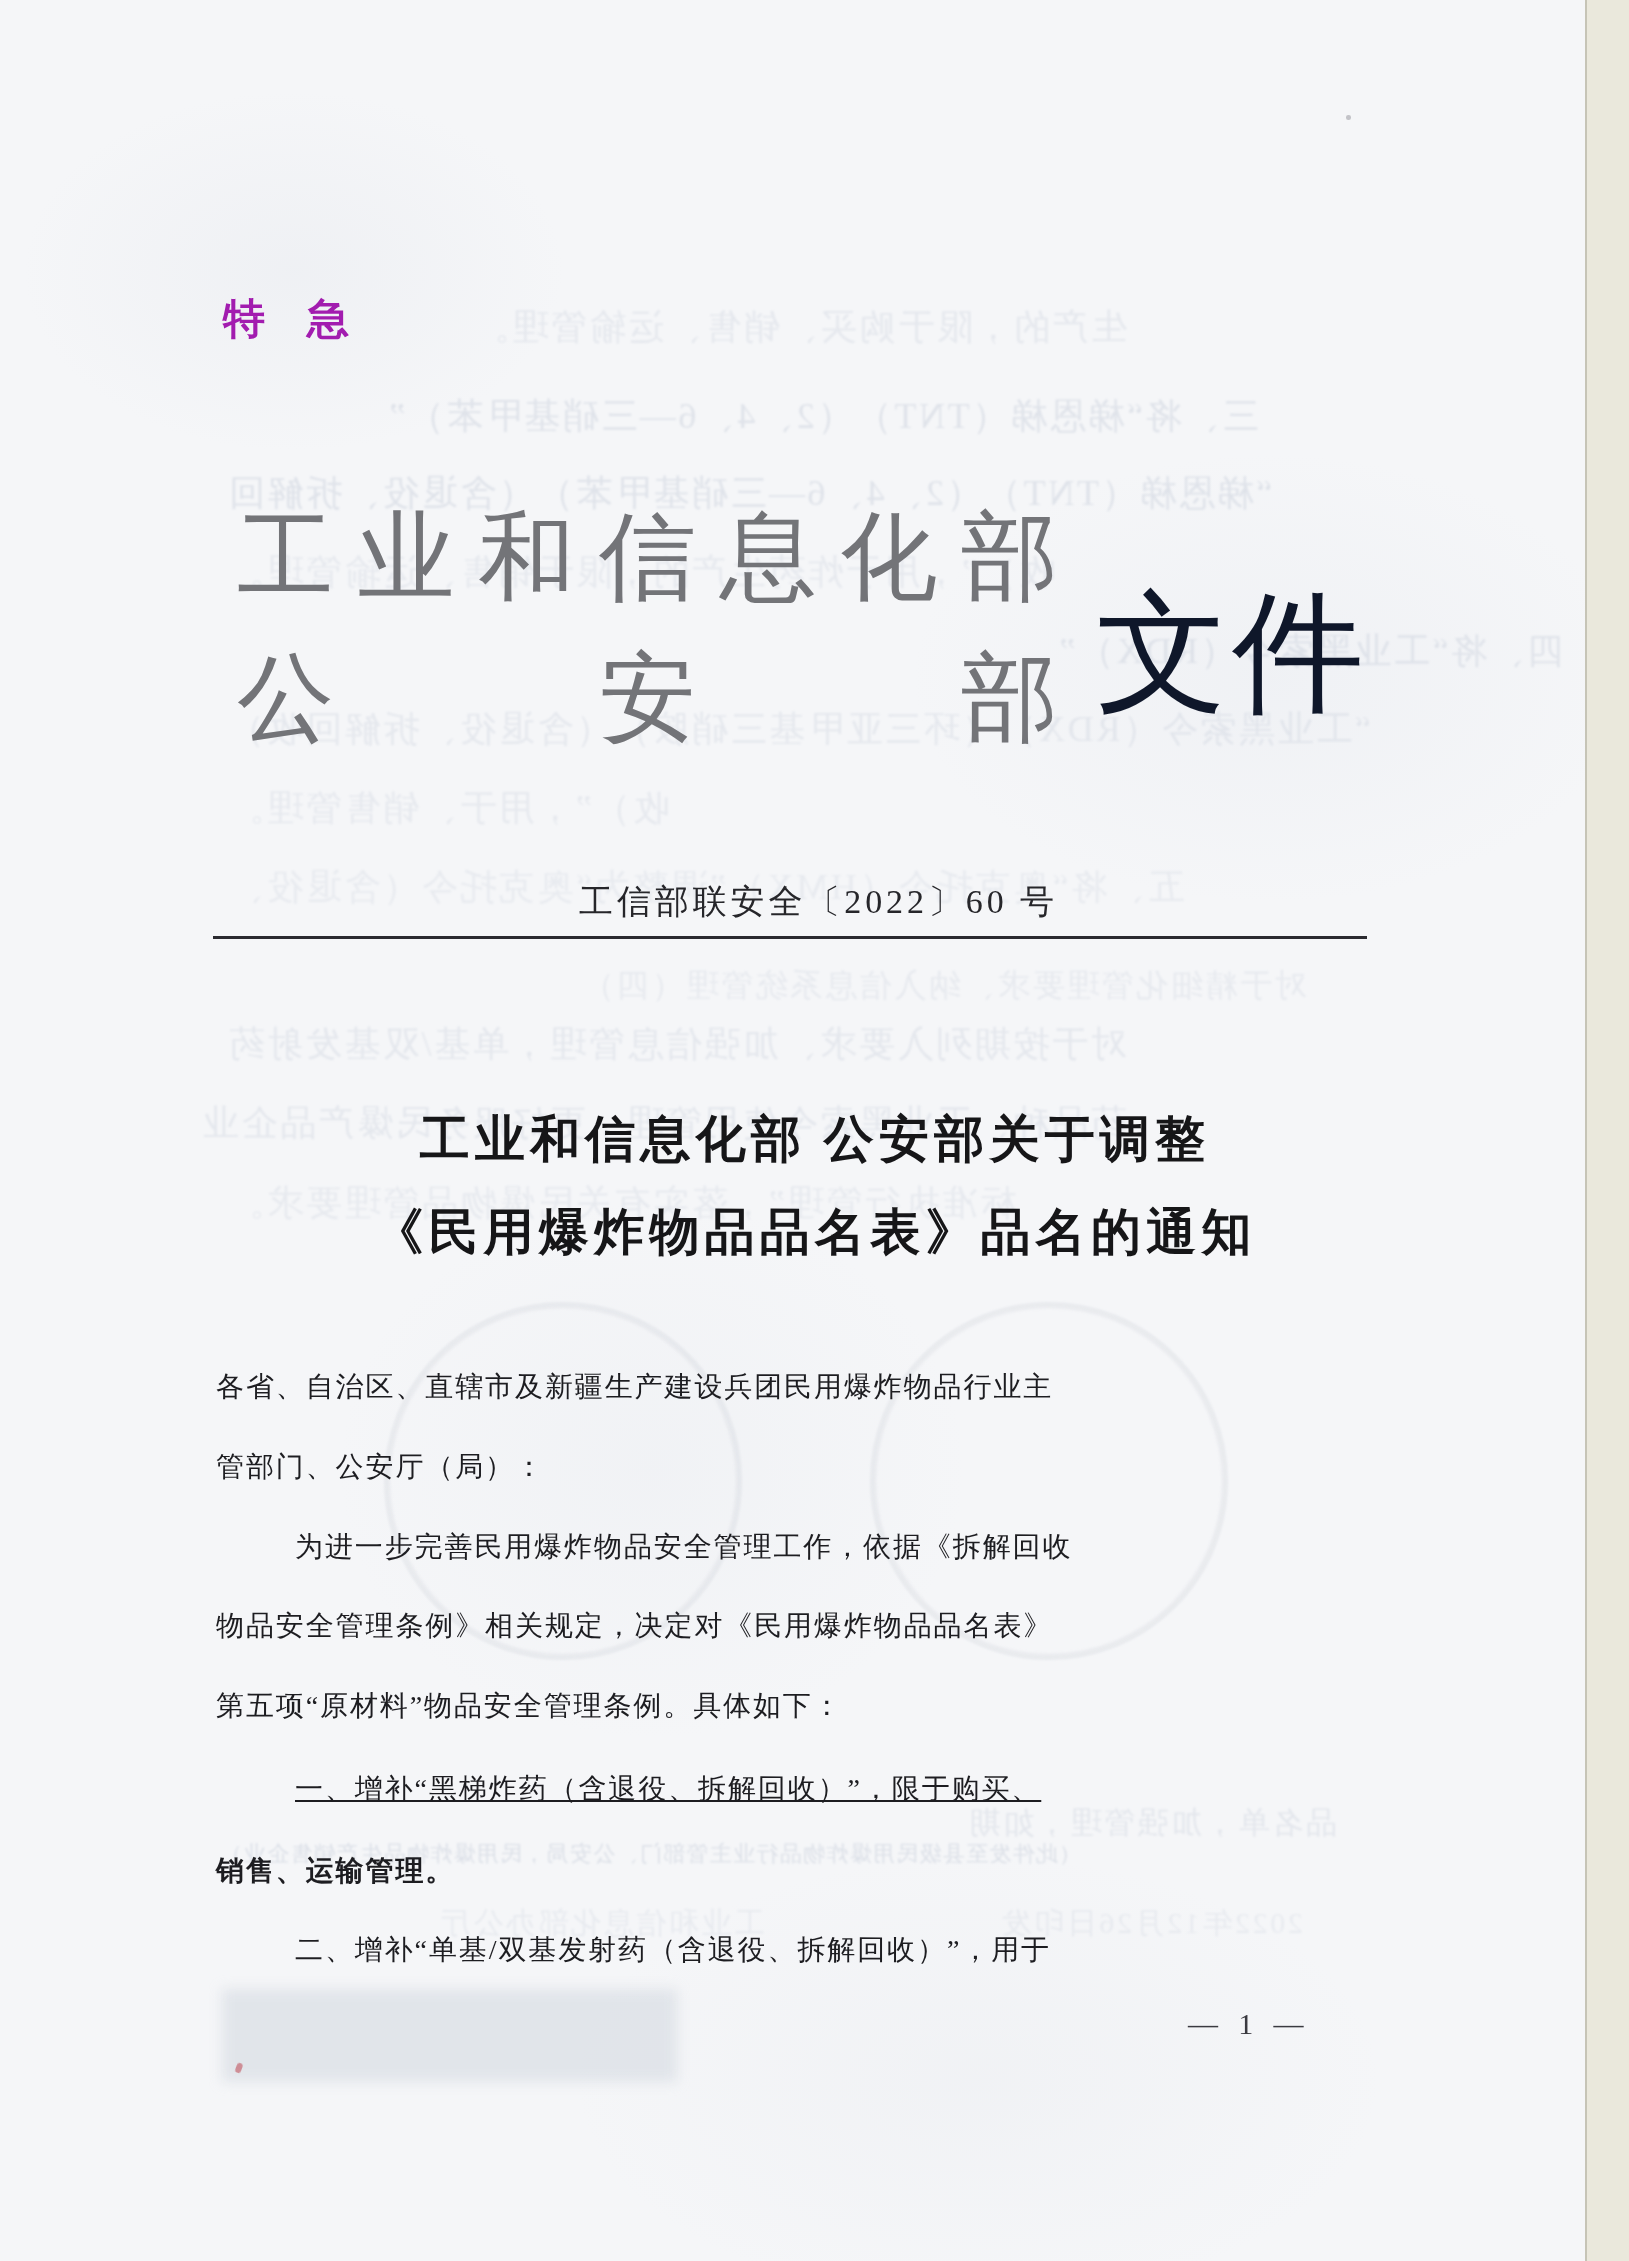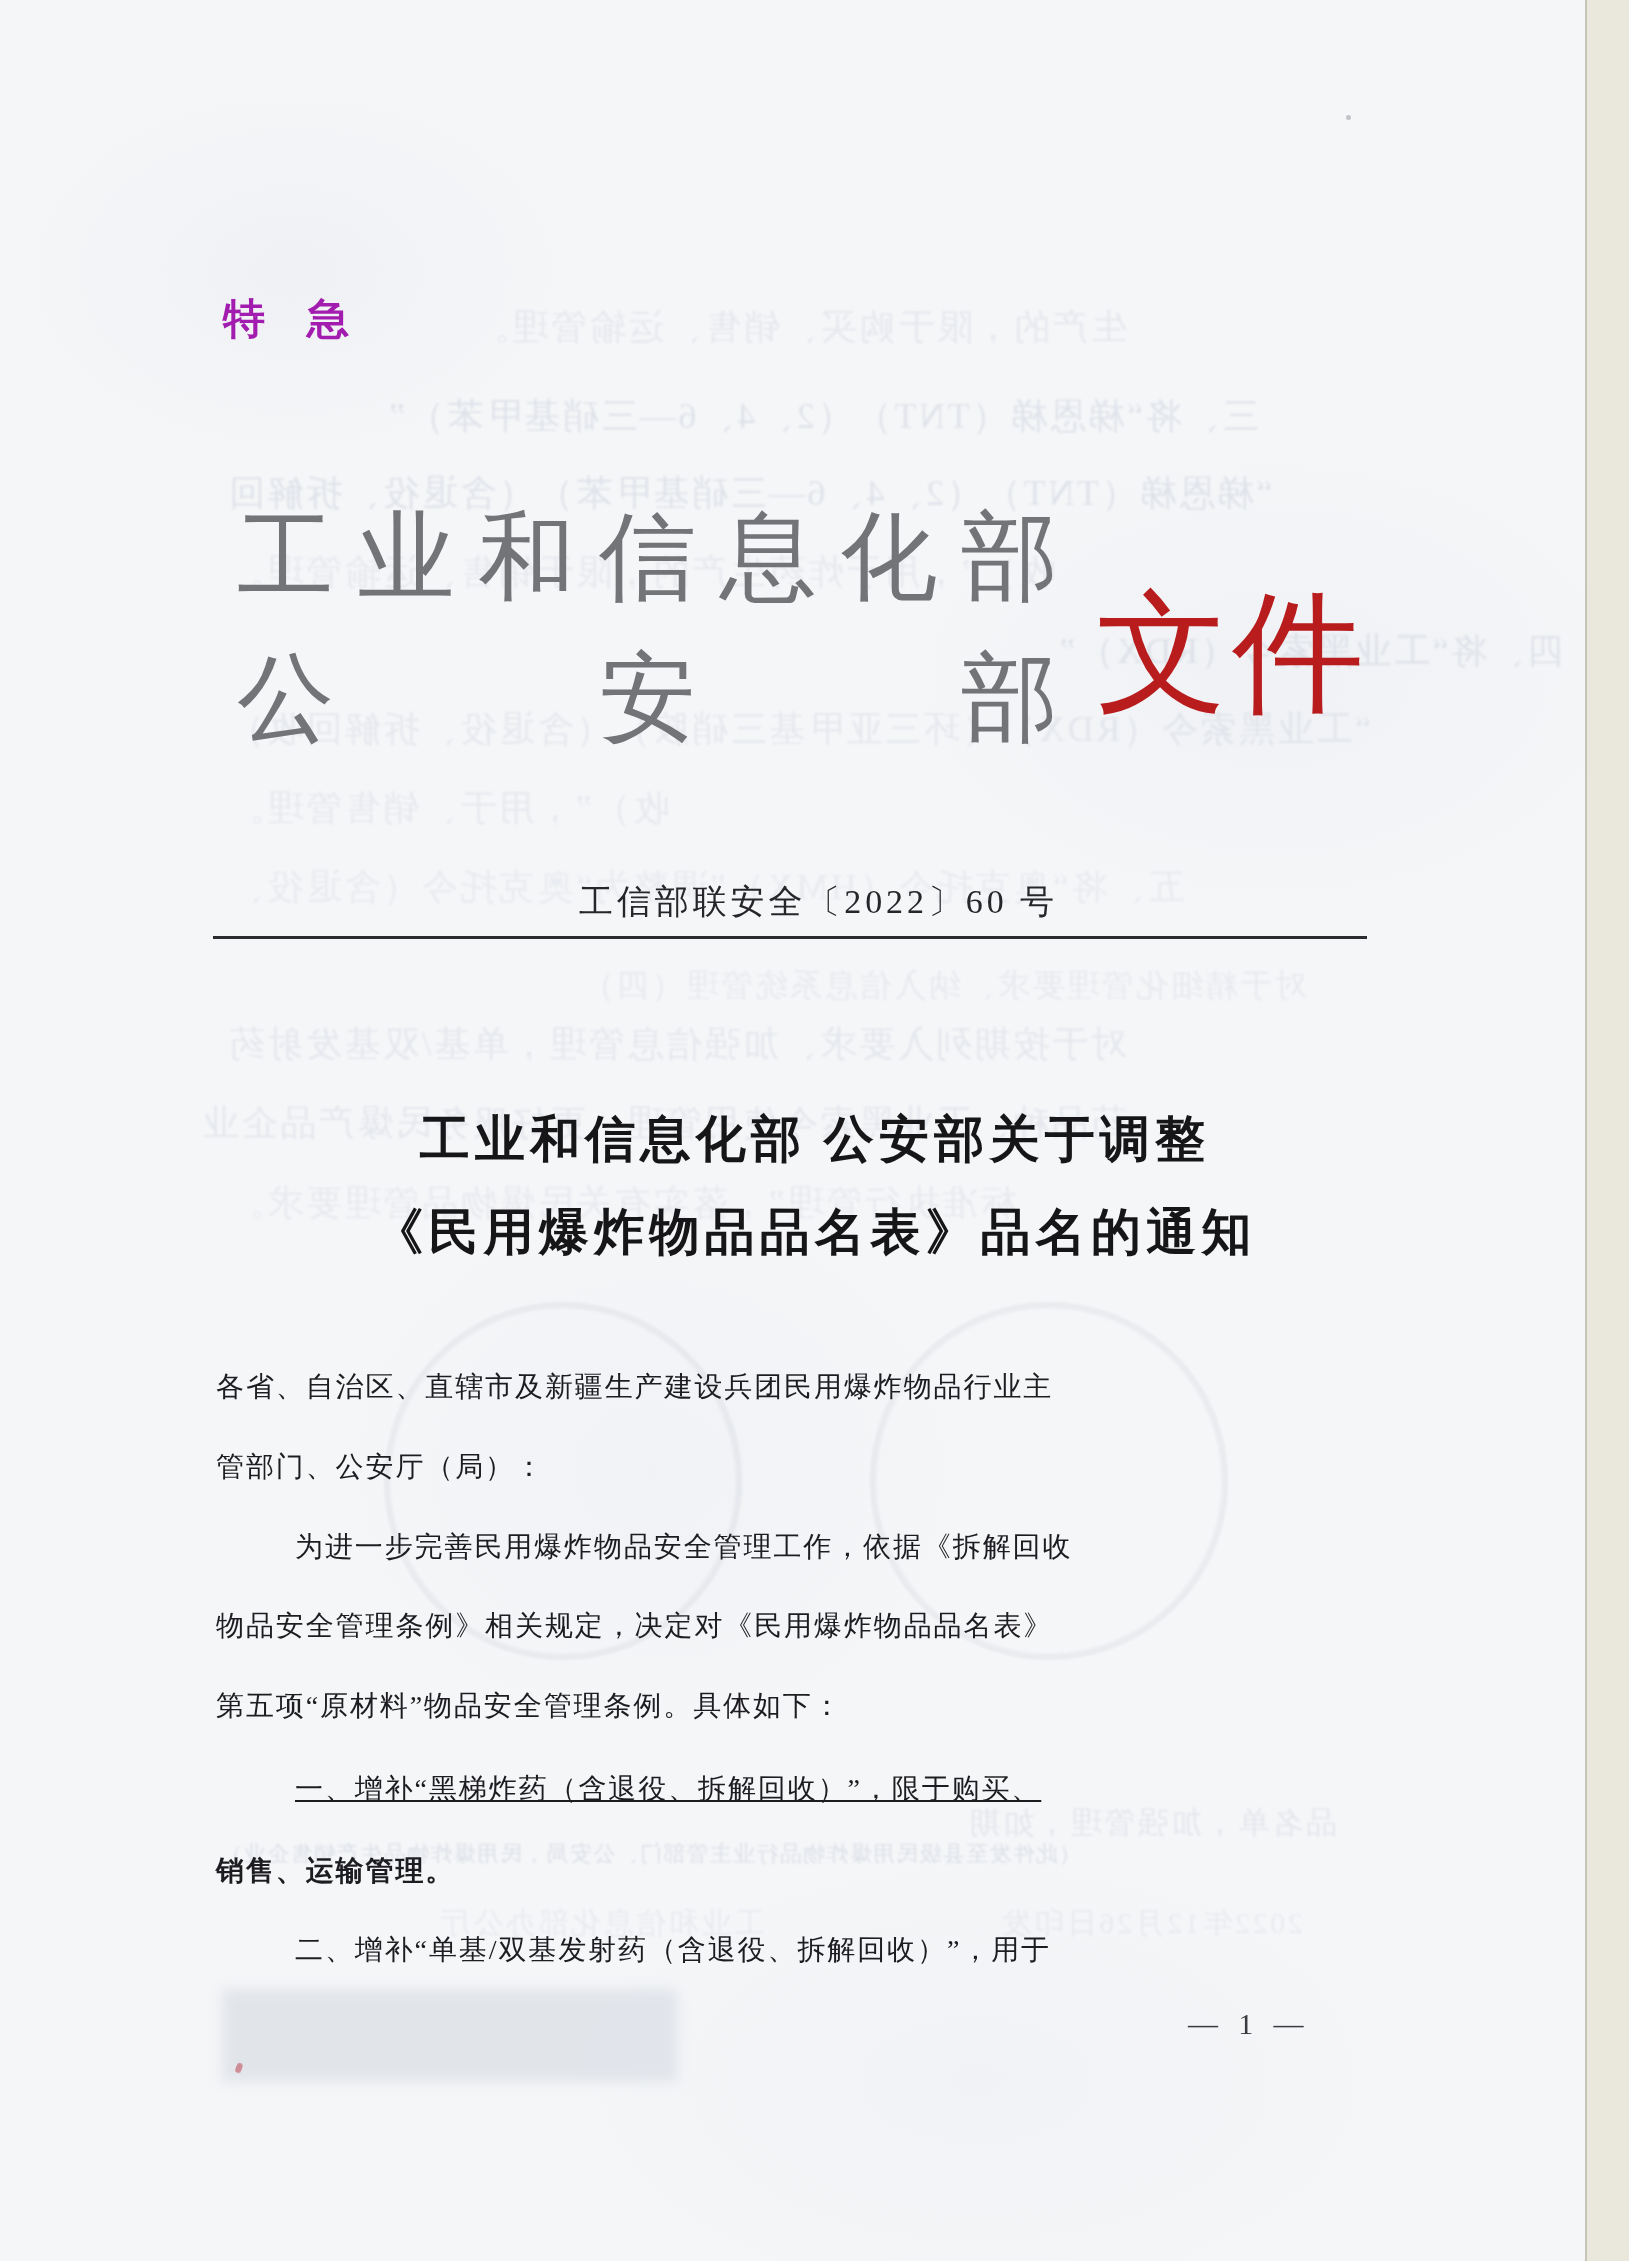--- a/index.html
+++ b/index.html
@@ -52,21 +52,21 @@
   }
   .hdr-row{
     position:absolute;left:237px;width:821px;z-index:3;
     display:flex;justify-content:space-between;
     font-size:97px;color:#737478;line-height:1;
   }
   .hdr-row1{top:509px;}
   .hdr-row2{top:650px;}
   .doc-type{
     position:absolute;left:1096px;top:588px;z-index:3;
-    font-size:132px;color:#b91c1c;line-height:1;letter-spacing:3.9px;
+    font-size:132px;color:#0f172a;line-height:1;letter-spacing:3.9px;
   }
   .ref-number{
     position:absolute;left:538px;top:879px;z-index:3;
     font-size:34px;color:#26262a;letter-spacing:3.9px;white-space:nowrap;margin-left:41px;
   }
   .red-rule{
     position:absolute;left:213px;top:936px;width:1154px;height:3.2px;z-index:3;
     background:#2b2b30;
   }
   .title-line{

